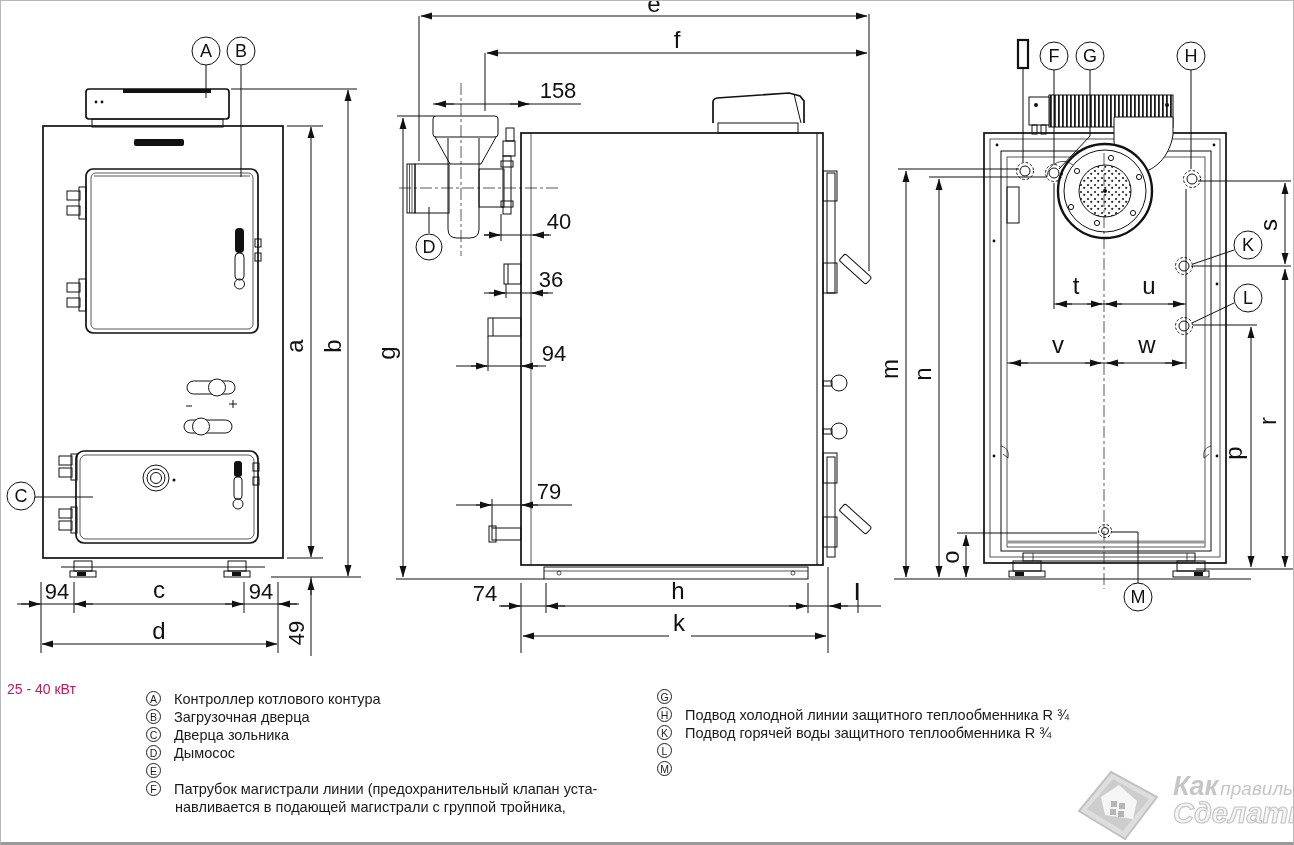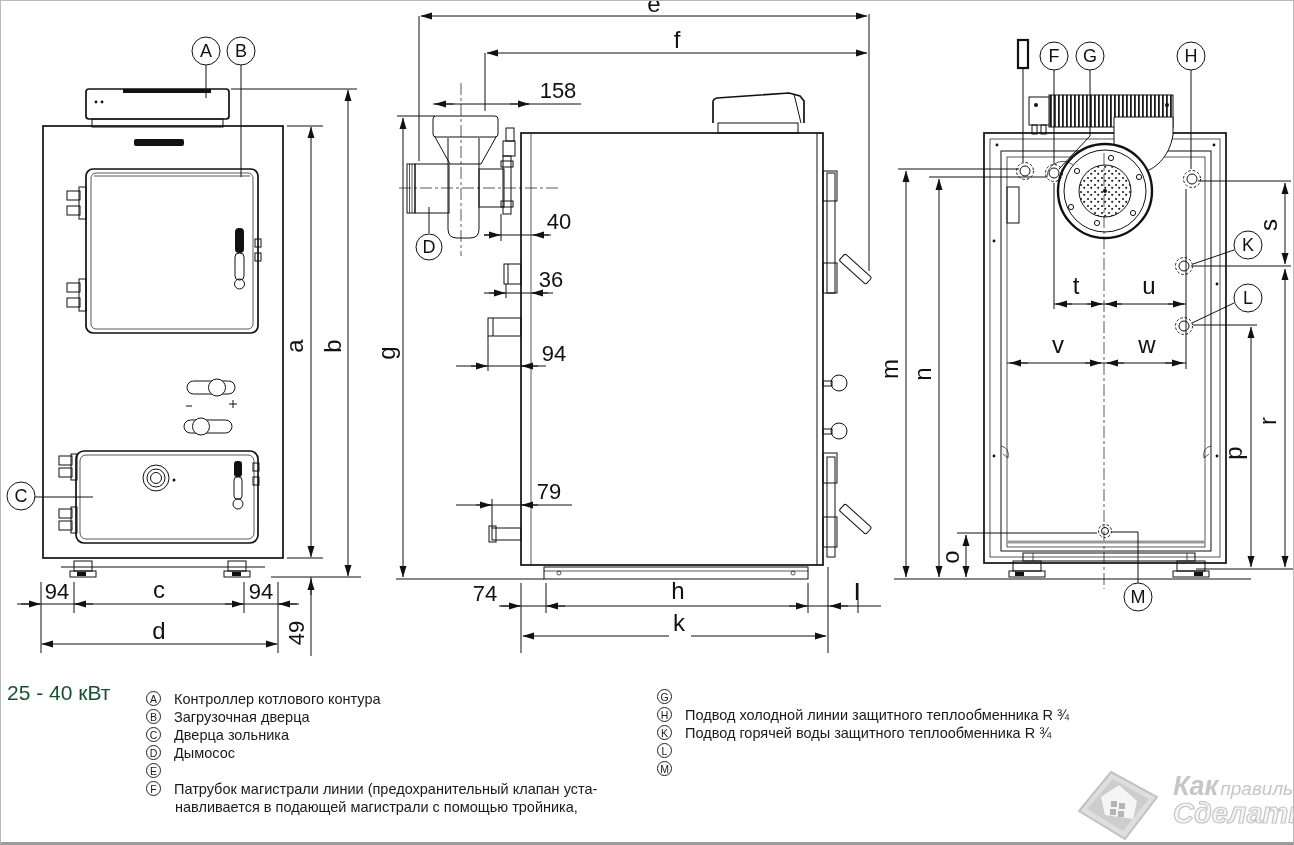--- a/index.html
+++ b/index.html
@@ -17,21 +17,21 @@
   svg .dim{font:22px "Liberation Sans",sans-serif;fill:#111;}
   svg .dimL{font:24px "Liberation Sans",sans-serif;fill:#111;}
   svg .call{font:18px "Liberation Sans",sans-serif;fill:#111;}
   svg .cl{stroke-dasharray:12 3 3 3;}
   .legend{position:absolute;font-size:14.5px;line-height:18px;color:#1a1a1a;}
   .lrow{display:flex;align-items:flex-start;height:18px;white-space:nowrap;}
   .lletter{display:inline-flex;align-items:center;justify-content:center;flex:0 0 15px;
            width:15px;height:15px;border:1.2px solid #222;border-radius:50%;
            font-size:10.5px;margin-right:13px;margin-top:1px;box-sizing:border-box;}
   .lcont{margin-left:29px;height:18px;white-space:nowrap;}
-  .kw{position:absolute;left:6px;top:680px;font-size:21px;color:#14532d;}
+  .kw{position:absolute;left:6px;top:680px;font-size:14px;color:#be185d;}
   .wm{position:absolute;left:1072px;top:770px;width:222px;height:70px;}
   .wm-text{position:absolute;left:100px;top:2px;color:#c6c6c6;font-style:italic;font-weight:bold;}
   .wm-row1{font-size:27px;line-height:26px;}
   .wm-row1 .small{font-size:19px;font-weight:normal;margin-left:2px;}
   .wm-row2{font-size:29px;line-height:27px;color:#f5f5f5;-webkit-text-stroke:1.2px #c6c6c6;margin-top:-2px;}
 </style>
 </head>
 <body>
 
 <div class="page">
@@ -536,21 +536,21 @@
     <span class="lletter">D</span>
     <span>Дымосос</span>
   </div>
   <div class="lrow">
     <span class="lletter">E</span>
   </div>
   <div class="lrow">
     <span class="lletter">F</span>
     <span>Патрубок магистрали линии (предохранительный клапан уста-</span>
   </div>
-  <div class="lcont">навливается в подающей магистрали с помощью тройника,</div>
+  <div class="lcont">навливается в подающей магистрали с группой тройника,</div>
 </div>
 
 <div class="legend" style="left:656px;top:687px;">
   <div class="lrow">
     <span class="lletter">G</span>
   </div>
   <div class="lrow">
     <span class="lletter">H</span>
     <span>Подвод холодной линии защитного теплообменника R ¾</span>
   </div>

